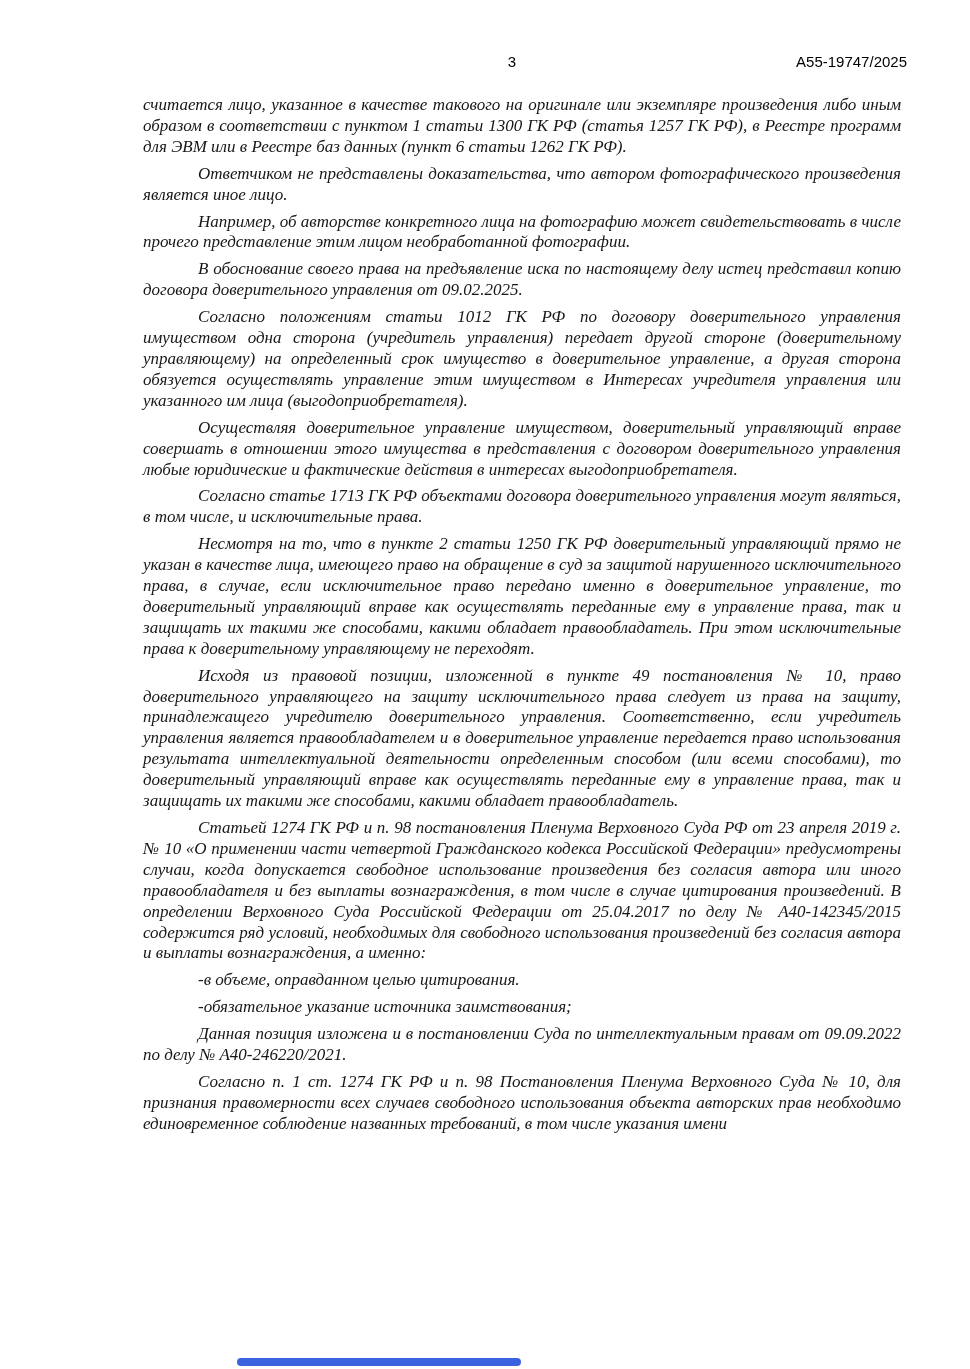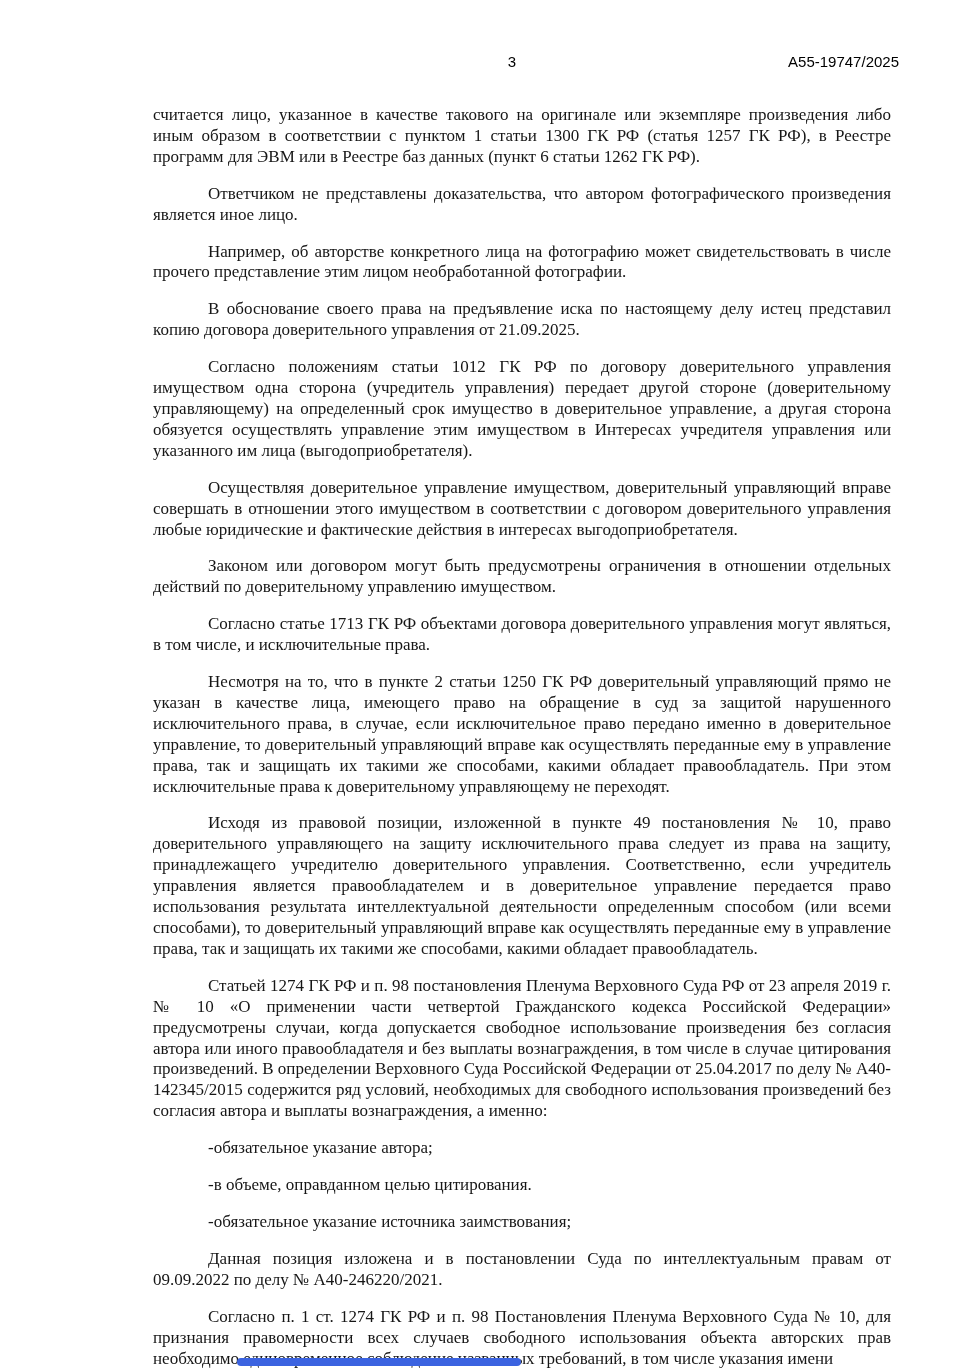--- a/index.html
+++ b/index.html
@@ -11,56 +11,54 @@
     color:#161616;
     overflow:hidden;
   }
   .page{position:absolute;inset:0;background:#ffffff;}
   .header{
     position:absolute;left:137px;top:53px;width:770px;height:20px;
     font-family:"Liberation Sans", sans-serif;
     font-size:15px;color:#000000;
   }
   .pagenum{position:absolute;left:0;right:20px;text-align:center;}
-  .casenum{position:absolute;right:8px;top:0;}
+  .casenum{position:absolute;right:0;top:0;}
   .content{
     position:absolute;left:137px;top:89px;width:770px;
     font-size:17px;line-height:20.9px;
     text-align:justify;
   }
-  .content p{margin:16px;padding:0;}
+  .content p{margin:6px;padding:0;font-style:italic;}
   .content p.ind{text-indent:55px;}
   .hscroll{
     position:absolute;left:237px;top:1358px;width:284px;height:8px;
     background:#3b63e0;border-radius:4px;
   }
 </style>
 </head>
 <body>
 
 <div class="page">
 
   <div class="header">
     <span class="pagenum">3</span>
     <span class="casenum">А55-19747/2025</span>
   </div>
 
   <div class="content">
     <p>считается лицо, указанное в качестве такового на оригинале или экземпляре произведения либо иным образом в соответствии с пунктом 1 статьи 1300 ГК РФ (статья 1257 ГК РФ), в Реестре программ для ЭВМ или в Реестре баз данных (пункт 6 статьи 1262 ГК РФ).</p>
     <p class="ind">Ответчиком не представлены доказательства, что автором фотографического произведения является иное лицо.</p>
     <p class="ind">Например, об авторстве конкретного лица на фотографию может свидетельствовать в числе прочего представление этим лицом необработанной фотографии.</p>
-    <p class="ind">В обоснование своего права на предъявление иска по настоящему делу истец представил копию договора доверительного управления от 21.09.2025.</p>
+    <p class="ind">В обоснование своего права на предъявление иска по настоящему делу истец представил копию договора доверительного управления от 09.02.2025.</p>
     <p class="ind">Согласно положениям статьи 1012 ГК РФ по договору доверительного управления имуществом одна сторона (учредитель управления) передает другой стороне (доверительному управляющему) на определенный срок имущество в доверительное управление, а другая сторона обязуется осуществлять управление этим имуществом в Интересах учредителя управления или указанного им лица (выгодоприобретателя).</p>
-    <p class="ind">Осуществляя доверительное управление имуществом, доверительный управляющий вправе совершать в отношении этого имуществом в соответствии с договором доверительного управления любые юридические и фактические действия в интересах выгодоприобретателя.</p>
-    <p class="ind">Законом или договором могут быть предусмотрены ограничения в отношении отдельных действий по доверительному управлению имуществом.</p>
+    <p class="ind">Осуществляя доверительное управление имуществом, доверительный управляющий вправе совершать в отношении этого имущества в представления с договором доверительного управления любые юридические и фактические действия в интересах выгодоприобретателя.</p>
     <p class="ind">Согласно статье 1713 ГК РФ объектами договора доверительного управления могут являться, в том числе, и исключительные права.</p>
     <p class="ind">Несмотря на то, что в пункте 2 статьи 1250 ГК РФ доверительный управляющий прямо не указан в качестве лица, имеющего право на обращение в суд за защитой нарушенного исключительного права, в случае, если исключительное право передано именно в доверительное управление, то доверительный управляющий вправе как осуществлять переданные ему в управление права, так и защищать их такими же способами, какими обладает правообладатель. При этом исключительные права к доверительному управляющему не переходят.</p>
     <p class="ind">Исходя из правовой позиции, изложенной в пункте 49 постановления № 10, право доверительного управляющего на защиту исключительного права следует из права на защиту, принадлежащего учредителю доверительного управления. Соответственно, если учредитель управления является правообладателем и в доверительное управление передается право использования результата интеллектуальной деятельности определенным способом (или всеми способами), то доверительный управляющий вправе как осуществлять переданные ему в управление права, так и защищать их такими же способами, какими обладает правообладатель.</p>
     <p class="ind">Статьей 1274 ГК РФ и п. 98 постановления Пленума Верховного Суда РФ от 23 апреля 2019 г. № 10 «О применении части четвертой Гражданского кодекса Российской Федерации» предусмотрены случаи, когда допускается свободное использование произведения без согласия автора или иного правообладателя и без выплаты вознаграждения, в том числе в случае цитирования произведений. В определении Верховного Суда Российской Федерации от 25.04.2017 по делу № А40-142345/2015 содержится ряд условий, необходимых для свободного использования произведений без согласия автора и выплаты вознаграждения, а именно:</p>
-    <p class="ind">-обязательное указание автора;</p>
     <p class="ind">-в объеме, оправданном целью цитирования.</p>
     <p class="ind">-обязательное указание источника заимствования;</p>
     <p class="ind">Данная позиция изложена и в постановлении Суда по интеллектуальным правам от 09.09.2022 по делу № А40-246220/2021.</p>
     <p class="ind">Согласно п. 1 ст. 1274 ГК РФ и п. 98 Постановления Пленума Верховного Суда № 10, для признания правомерности всех случаев свободного использования объекта авторских прав необходимо единовременное соблюдение названных требований, в том числе указания имени</p>
   </div>
 
   <div class="hscroll"></div>
 
 </div>
 

